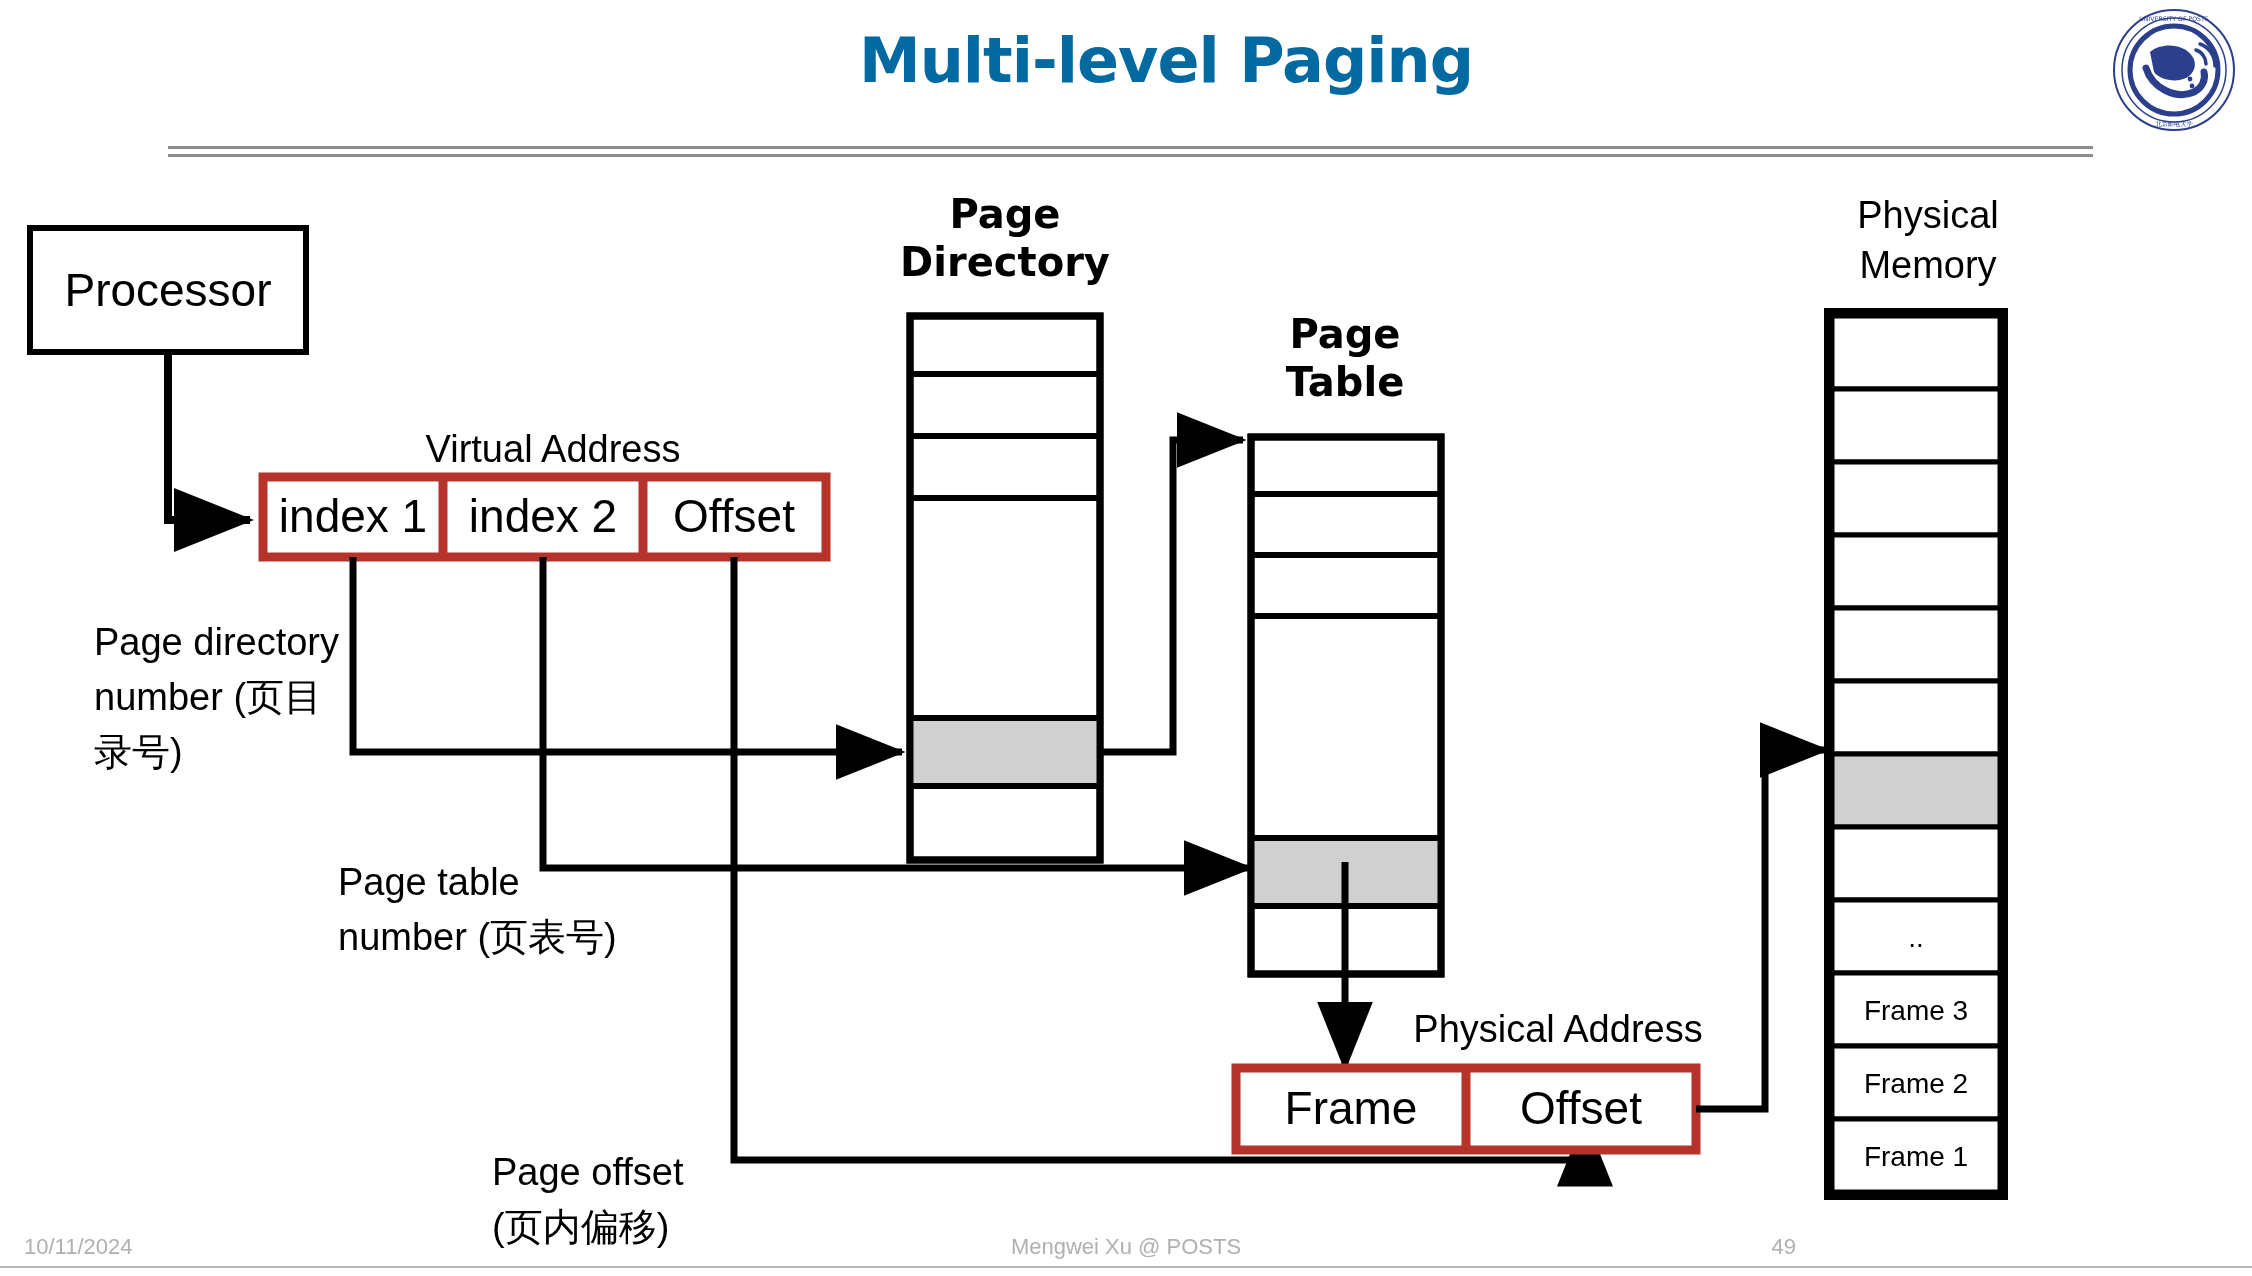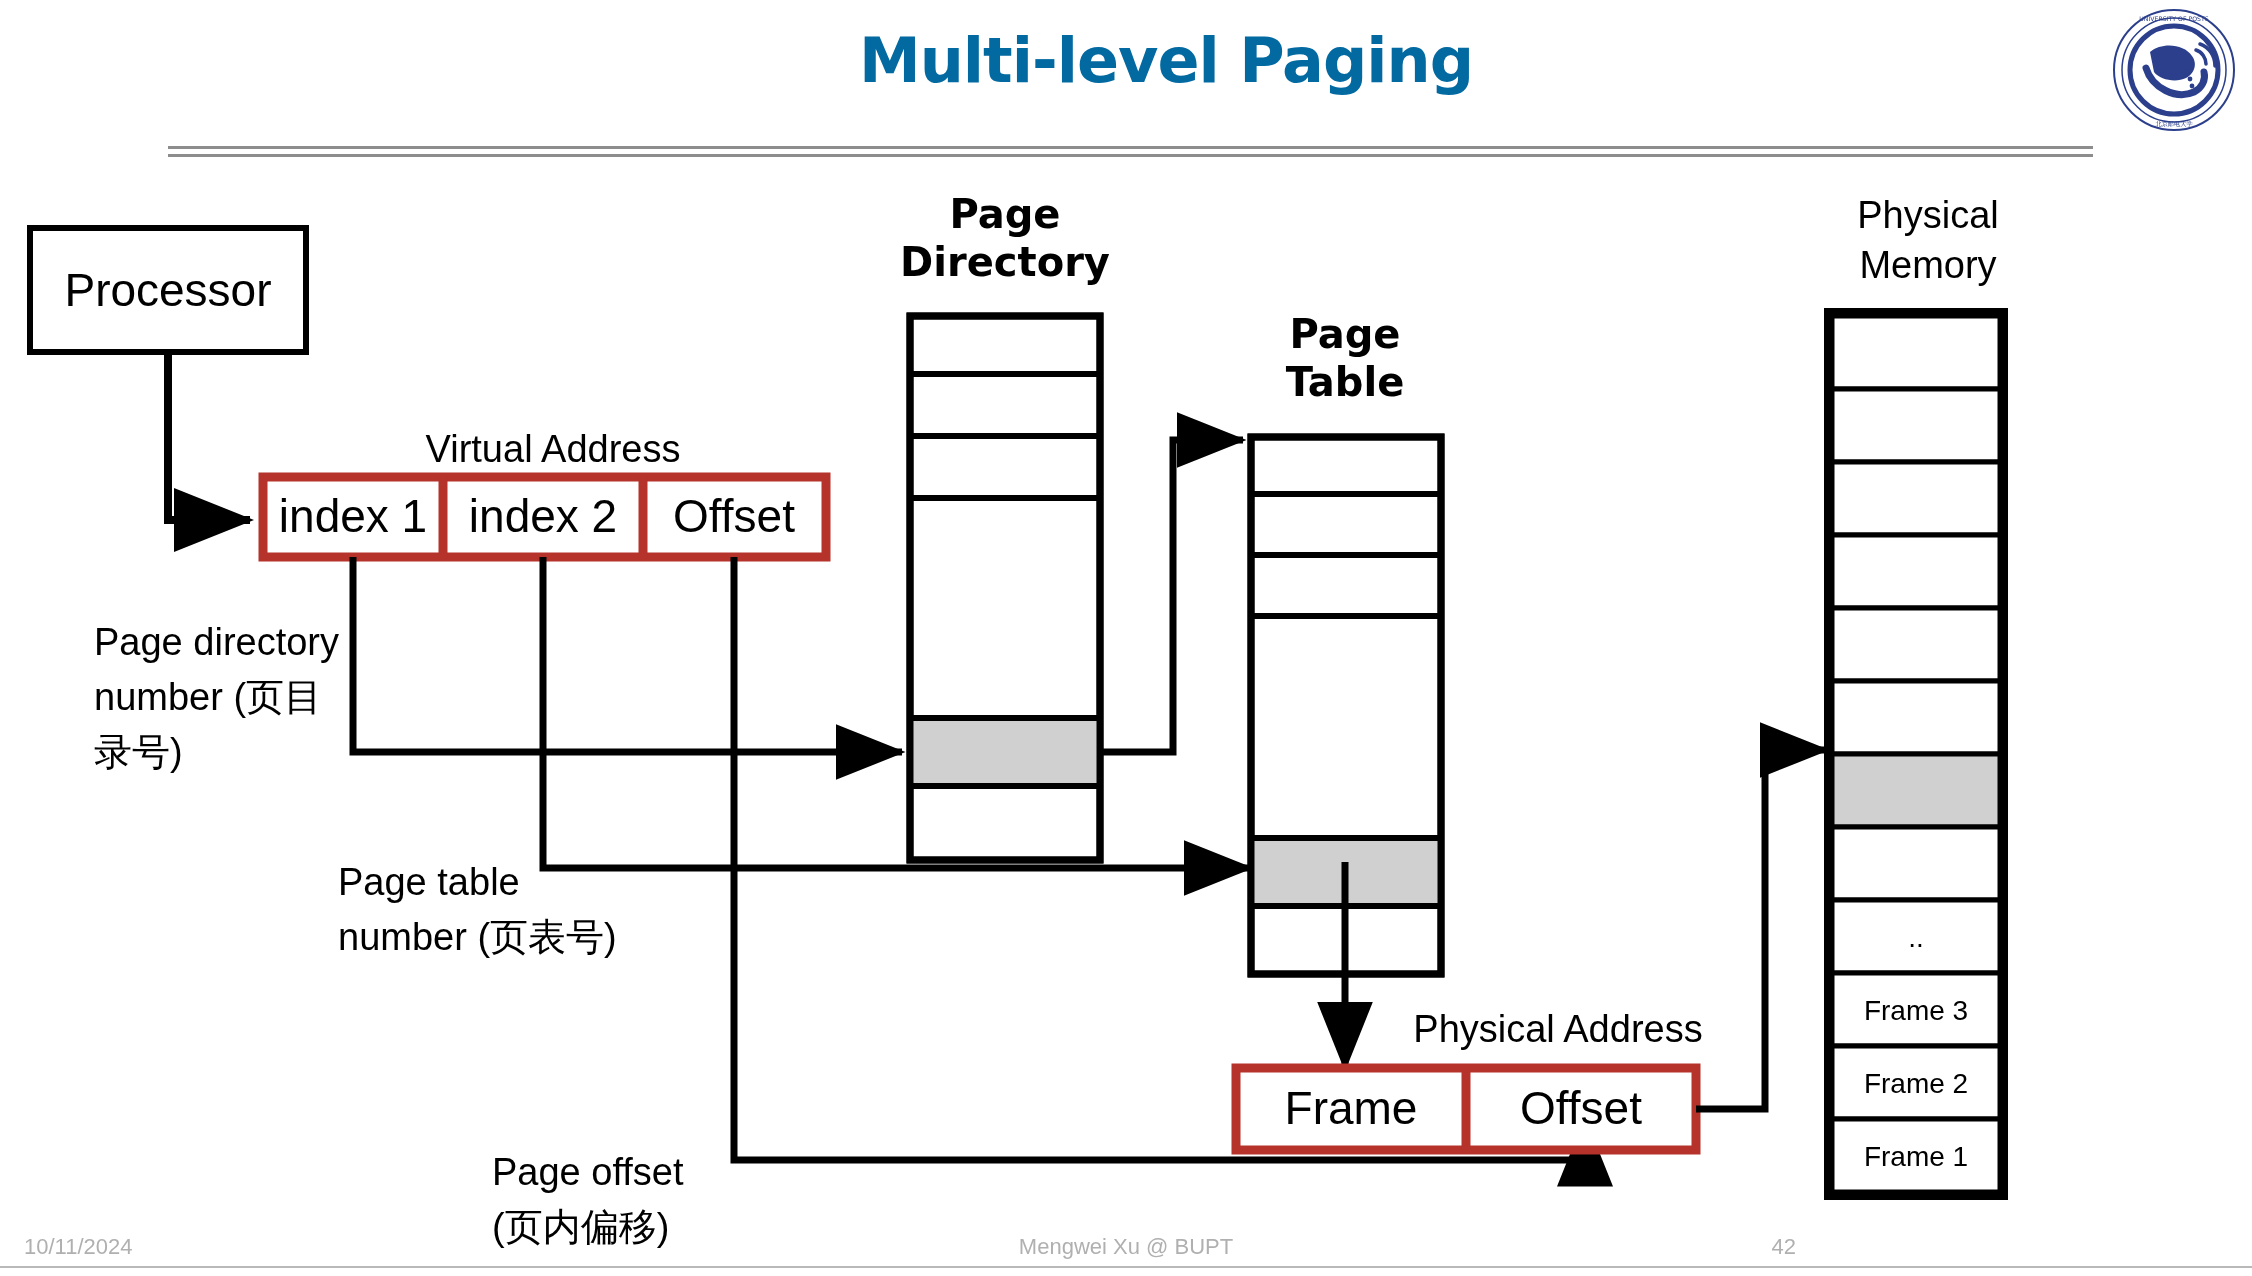--- a/index.html
+++ b/index.html
@@ -271,15 +271,15 @@
         <rect x="1832" y="1119" width="168" height="73" fill="#ffffff" stroke="#000000" stroke-width="5"></rect>
         <text class="svg-frame" x="1916" y="1165.5" text-anchor="middle">Frame 1</text>
         <rect x="1828" y="312" width="176" height="884" fill="none" stroke="#000000" stroke-width="8"></rect>
       </g>
 </svg>
 </div>
 
 <div id="footer">
   <div id="footer-rule"></div>
   <div class="footer-text" id="footer-date">10/11/2024</div>
-  <div class="footer-text" id="footer-author">Mengwei Xu @ BUPT</div>
-  <div class="footer-text" id="footer-page">42</div>
+  <div class="footer-text" id="footer-author">Mengwei Xu @ POSTS</div>
+  <div class="footer-text" id="footer-page">49</div>
 </div>
 
 </body></html>

